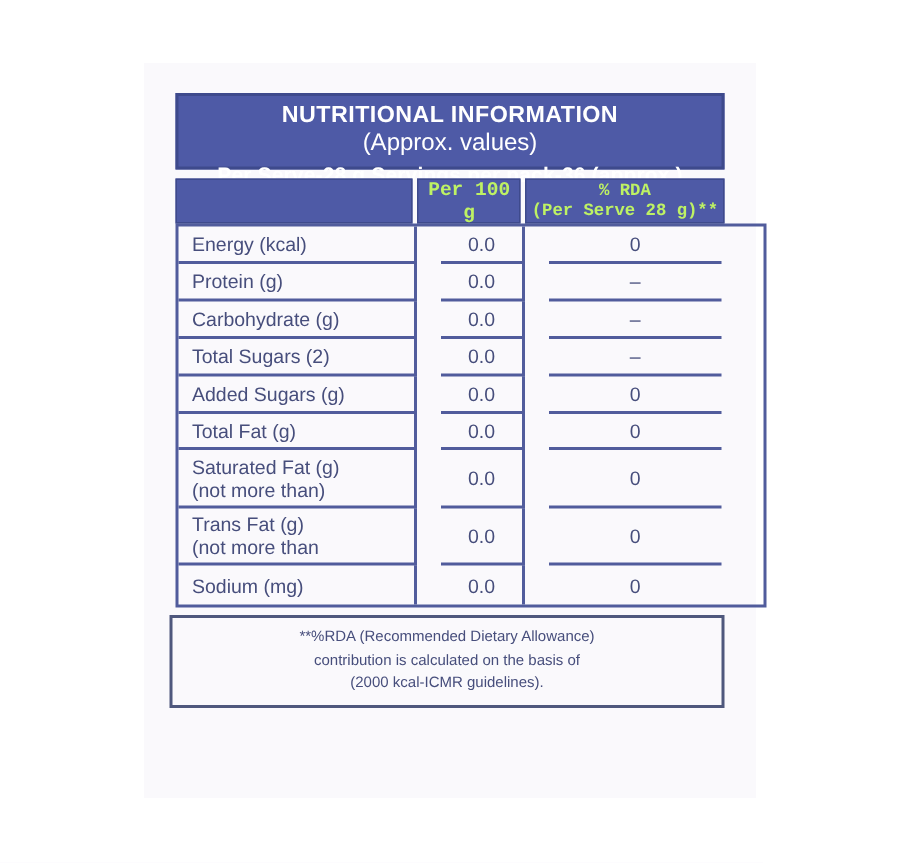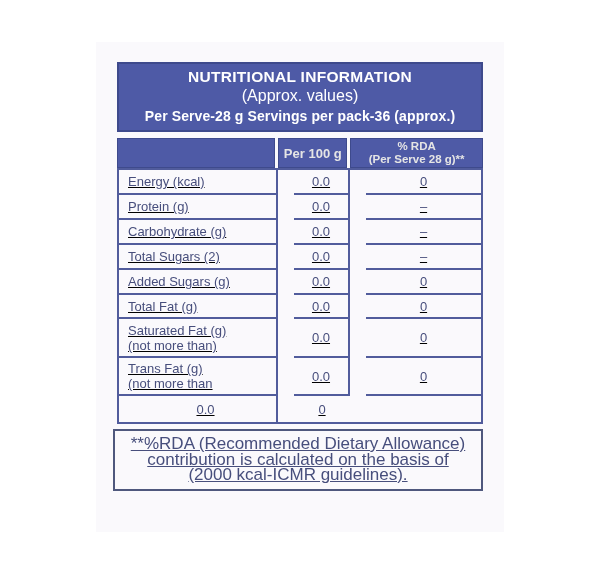--- a/index.html
+++ b/index.html
@@ -11,68 +11,67 @@
   }
   .card{
     position:absolute;left:96px;top:42px;width:408px;height:490px;
     background:var(--card-bg,#faf9fc);
   }
   .label{
     position:absolute;left:117px;top:62px;width:366px;
   }
   
   .band{
-    box-sizing:border-box;width:366px;height:70px;
+    box-sizing:border-box;width:366px;height:51px;
     background:var(--blue,#4e5aa6);
     border:2px solid var(--band-border,#3e4a8c);
     color:#ffffff;text-align:center;padding-top:3px;
   }
   .band-title{font-size:15.5px;font-weight:bold;letter-spacing:.3px;line-height:19px;}
   .band-sub{font-size:16px;font-weight:normal;line-height:19px;}
   .band-serve{font-size:14px;font-weight:bold;line-height:18px;margin-top:2px;letter-spacing:.1px;}
   
   .cols{display:flex;margin-top:6px;height:30px;}
   .colcell{
     box-sizing:border-box;background:var(--blue,#4e5aa6);
     border:1.5px solid var(--band-border,#3e4a8c);
-    color:#e5e5e5;font-weight:bold;
+    color:#bef264;font-weight:bold;
     display:flex;flex-direction:column;justify-content:center;align-items:center;
     text-align:center;
+    font-family:Liberation Mono, monospace;
   }
   .colcell.c1{width:161px;}
   .colcell.c2{width:70px;margin-left:3px;font-size:13px;}
   .colcell.c3{width:135px;margin-left:3px;font-size:11.5px;line-height:13px;}
   
   .grid{
-    box-sizing:border-box;width:366px;margin-top:0;
+    box-sizing:border-box;width:394px;margin-top:0;
     display:grid;
     grid-template-columns:159px 72px 131px;
     grid-template-rows:25px 25px 25px 25px 25px 24px 39px 38px 26px;
     border:2px solid var(--tborder,#515c9c);
     background:transparent;
-    text-decoration:underline;
   }
   .cell{
     box-sizing:border-box;display:flex;flex-direction:column;justify-content:center;
     color:var(--text,#474e7c);font-size:13px;
     border-bottom:2px solid var(--tborder,#515c9c);
   }
   .cell.r{border-right:2px solid var(--tborder,#515c9c);}
   .cell.last{border-bottom:none;}
   .cell.name{align-items:flex-start;padding-left:9px;line-height:15px;}
   .cell.val{align-items:center;text-align:center;margin-left:16px;}
   
   .footnote{
     box-sizing:border-box;width:370px;margin-left:-4px;margin-top:5px;
     border:2px solid var(--fnborder,#4f587d);
     background:transparent;
     color:var(--text,#474e7c);
-    text-align:center;font-size:17px;line-height:15.5px;
+    text-align:center;font-size:10px;line-height:15.5px;
     padding:5px 4px 6px 4px;
-    text-decoration:underline;
   }
 </style>
 </head>
 <body style="--blue: #4e5aa6; --band-border: #3e4a8c; --tborder: #515c9c; --text: #474e7c; --fnborder: #4f587d; --card-bg: #faf9fc;">
 
 <div class="card"></div>
 
 <div class="label">
 
   <div class="band">
@@ -126,20 +125,23 @@
         <div>(not more than)</div>
       </div>
       <div class="cell val r">0.0</div>
       <div class="cell val">0</div>
       <div class="cell name r">
         <div>Trans Fat (g)</div>
         <div>(not more than</div>
       </div>
       <div class="cell val r">0.0</div>
       <div class="cell val">0</div>
+      <div class="cell name r last">
+        <div>Sodium (mg)</div>
+      </div>
       <div class="cell val r last">0.0</div>
       <div class="cell val last">0</div>
     </div>
 
   <div class="footnote" id="footnote">
       <div>**%RDA (Recommended Dietary Allowance)</div>
       <div>contribution is calculated on the basis of</div>
       <div>(2000 kcal-ICMR guidelines).</div>
     </div>
 

